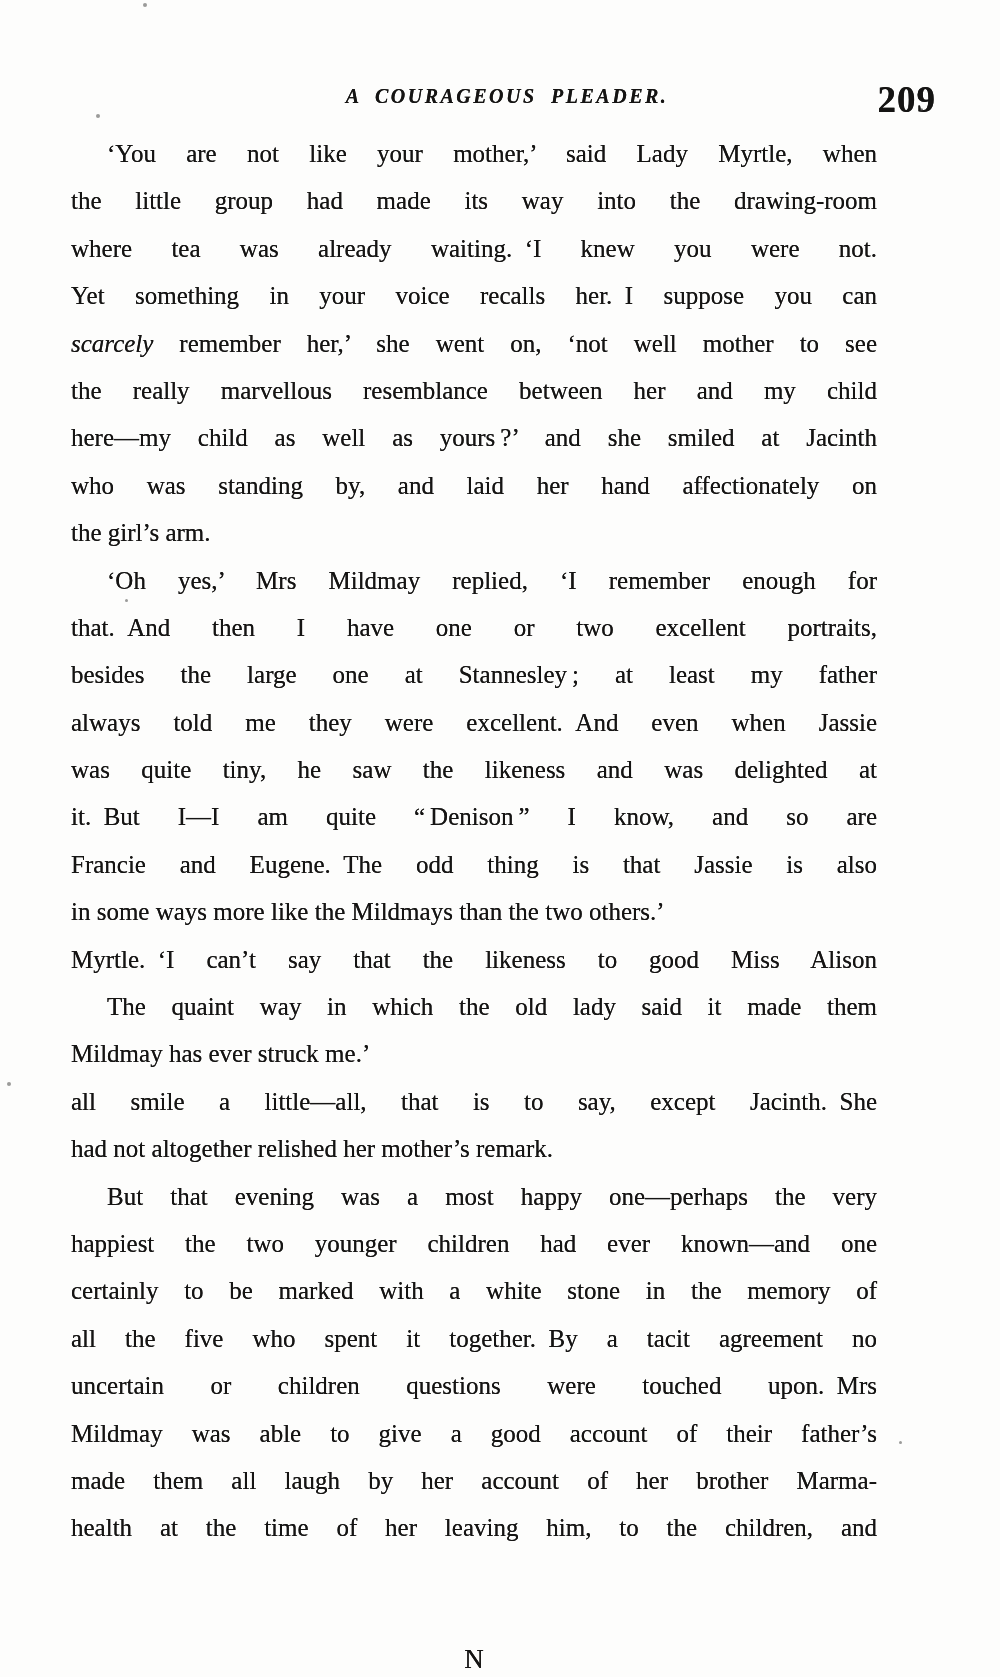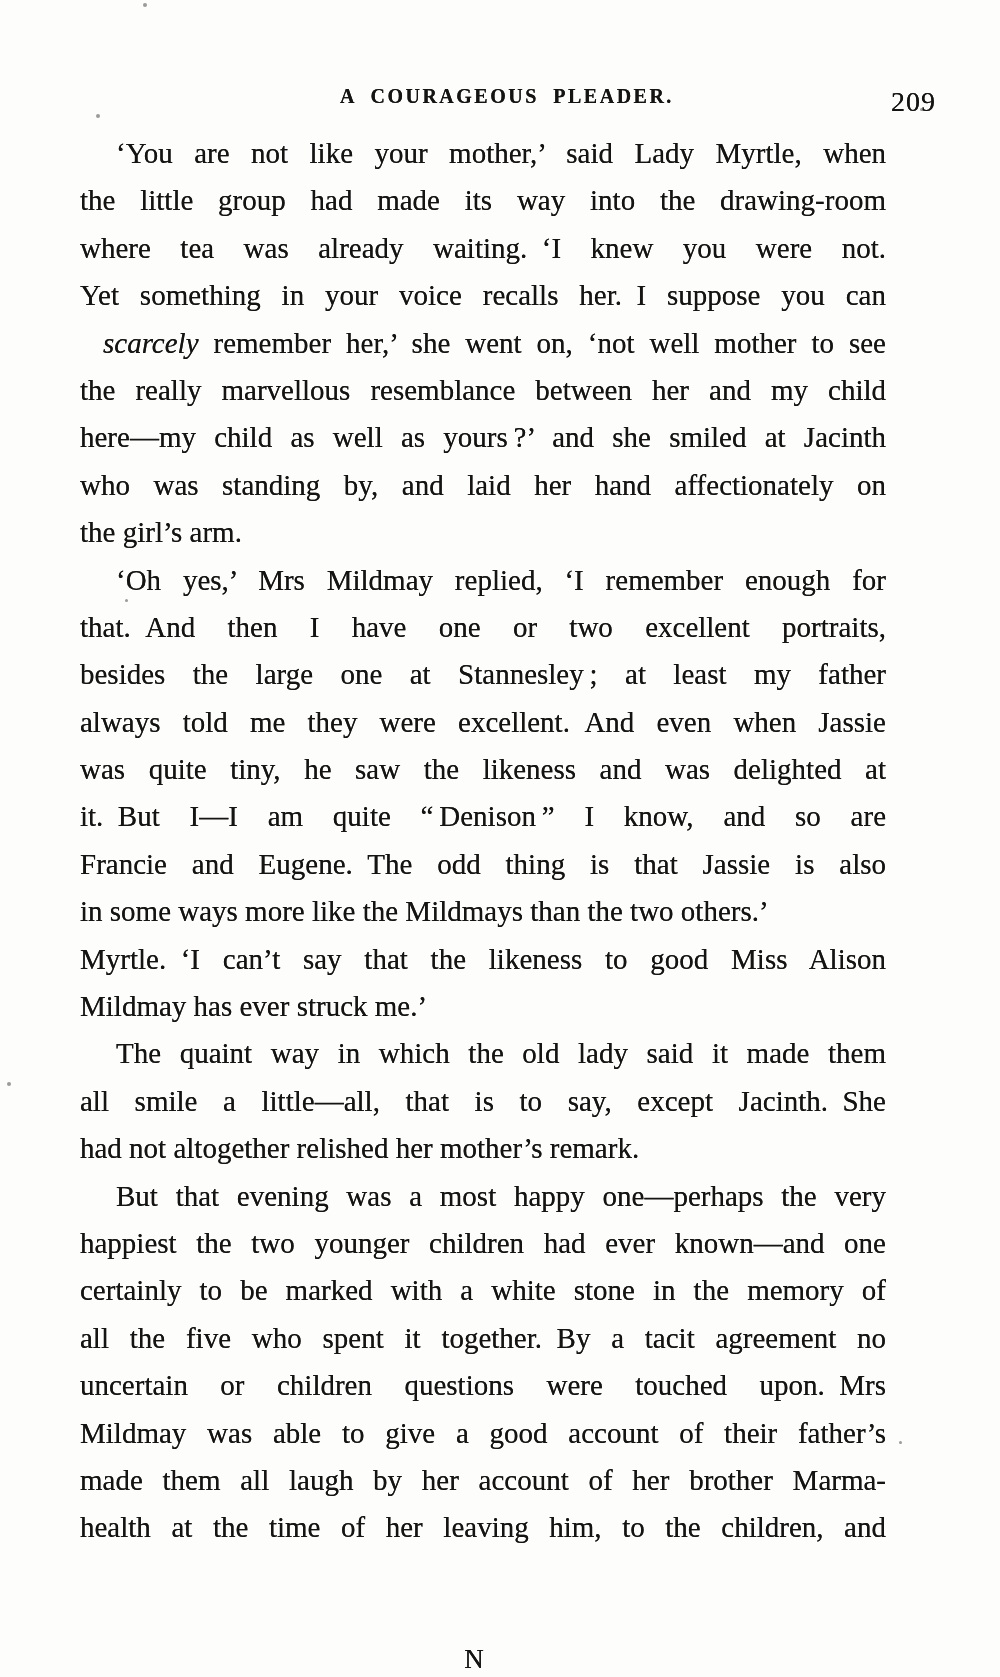--- a/index.html
+++ b/index.html
@@ -11,41 +11,42 @@
     overflow:hidden;
     position:relative;
   }
   .page{position:absolute;inset:0;}
   
   .running-head{
     position:absolute;top:85px;left:507px;transform:translateX(-50%);
     font-size:20px;font-weight:700;letter-spacing:2.5px;word-spacing:7px;
     white-space:nowrap;
     text-shadow:0 0 .5px rgba(0,0,0,.85);
+    font-style:italic;
   }
   .page-num{
-    position:absolute;top:86px;right:64px;
-    font-size:28px;font-weight:400;letter-spacing:1px;
+    position:absolute;top:78px;right:64px;
+    font-size:37px;font-weight:700;letter-spacing:1px;
     text-shadow:0 0 .5px rgba(0,0,0,.85);
   }
   
   .text-block{
-    position:absolute;left:80px;top:130px;width:806px;
-    font-size:29px;
+    position:absolute;left:71px;top:130px;width:806px;
+    font-size:25px;
     text-shadow:0 0 .55px rgba(0,0,0,.8);
   }
   .line{
     height:47.4px;line-height:47.4px;
     text-align:justify;
     text-align-last:justify;
     -moz-text-align-last:justify;
   }
   .line.indent{ text-indent:36px; }
   .line.flush{ text-align:right; text-align-last:left; -moz-text-align-last:left; }
-  .line .it{ font-style:italic;margin-left:23px; }
+  .line .it{ font-style:italic; }
   
   .sig{
     position:absolute;left:71px;top:1644px;width:806px;
     text-align:center;font-size:27px;font-weight:400;
     text-shadow:0 0 .55px rgba(0,0,0,.85);
   }
   
   .speck{
     position:absolute;display:block;background:#4a4a48;border-radius:50%;
     width:4px;height:4px;opacity:.55;
@@ -72,22 +73,22 @@
       <div class="line flush"><span>the girl’s arm.</span></div>
       <div class="line indent"><span>‘Oh yes,’ Mrs Mildmay replied, ‘I remember enough for</span></div>
       <div class="line"><span>that. And then I have one or two excellent portraits,</span></div>
       <div class="line"><span>besides the large one at Stannesley ; at least my father</span></div>
       <div class="line"><span>always told me they were excellent. And even when Jassie</span></div>
       <div class="line"><span>was quite tiny, he saw the likeness and was delighted at</span></div>
       <div class="line"><span>it. But I—I am quite “ Denison ” I know, and so are</span></div>
       <div class="line"><span>Francie and Eugene. The odd thing is that Jassie is also</span></div>
       <div class="line flush"><span>in some ways more like the Mildmays than the two others.’</span></div>
       <div class="line"><span>Myrtle. ‘I can’t say that the likeness to good Miss Alison</span></div>
+      <div class="line indent"><span>The quaint way in which the old lady said it made them</span></div>
       <div class="line flush"><span>Mildmay has ever struck me.’</span></div>
-      <div class="line indent"><span>The quaint way in which the old lady said it made them</span></div>
       <div class="line"><span>all smile a little—all, that is to say, except Jacinth. She</span></div>
       <div class="line flush"><span>had not altogether relished her mother’s remark.</span></div>
       <div class="line indent"><span>But that evening was a most happy one—perhaps the very</span></div>
       <div class="line"><span>happiest the two younger children had ever known—and one</span></div>
       <div class="line"><span>certainly to be marked with a white stone in the memory of</span></div>
       <div class="line"><span>all the five who spent it together. By a tacit agreement no</span></div>
       <div class="line"><span>uncertain or children questions were touched upon. Mrs</span></div>
       <div class="line"><span>Mildmay was able to give a good account of their father’s</span></div>
       <div class="line"><span>made them all laugh by her account of her brother Marma-</span></div>
       <div class="line"><span>health at the time of her leaving him, to the children, and</span></div>

